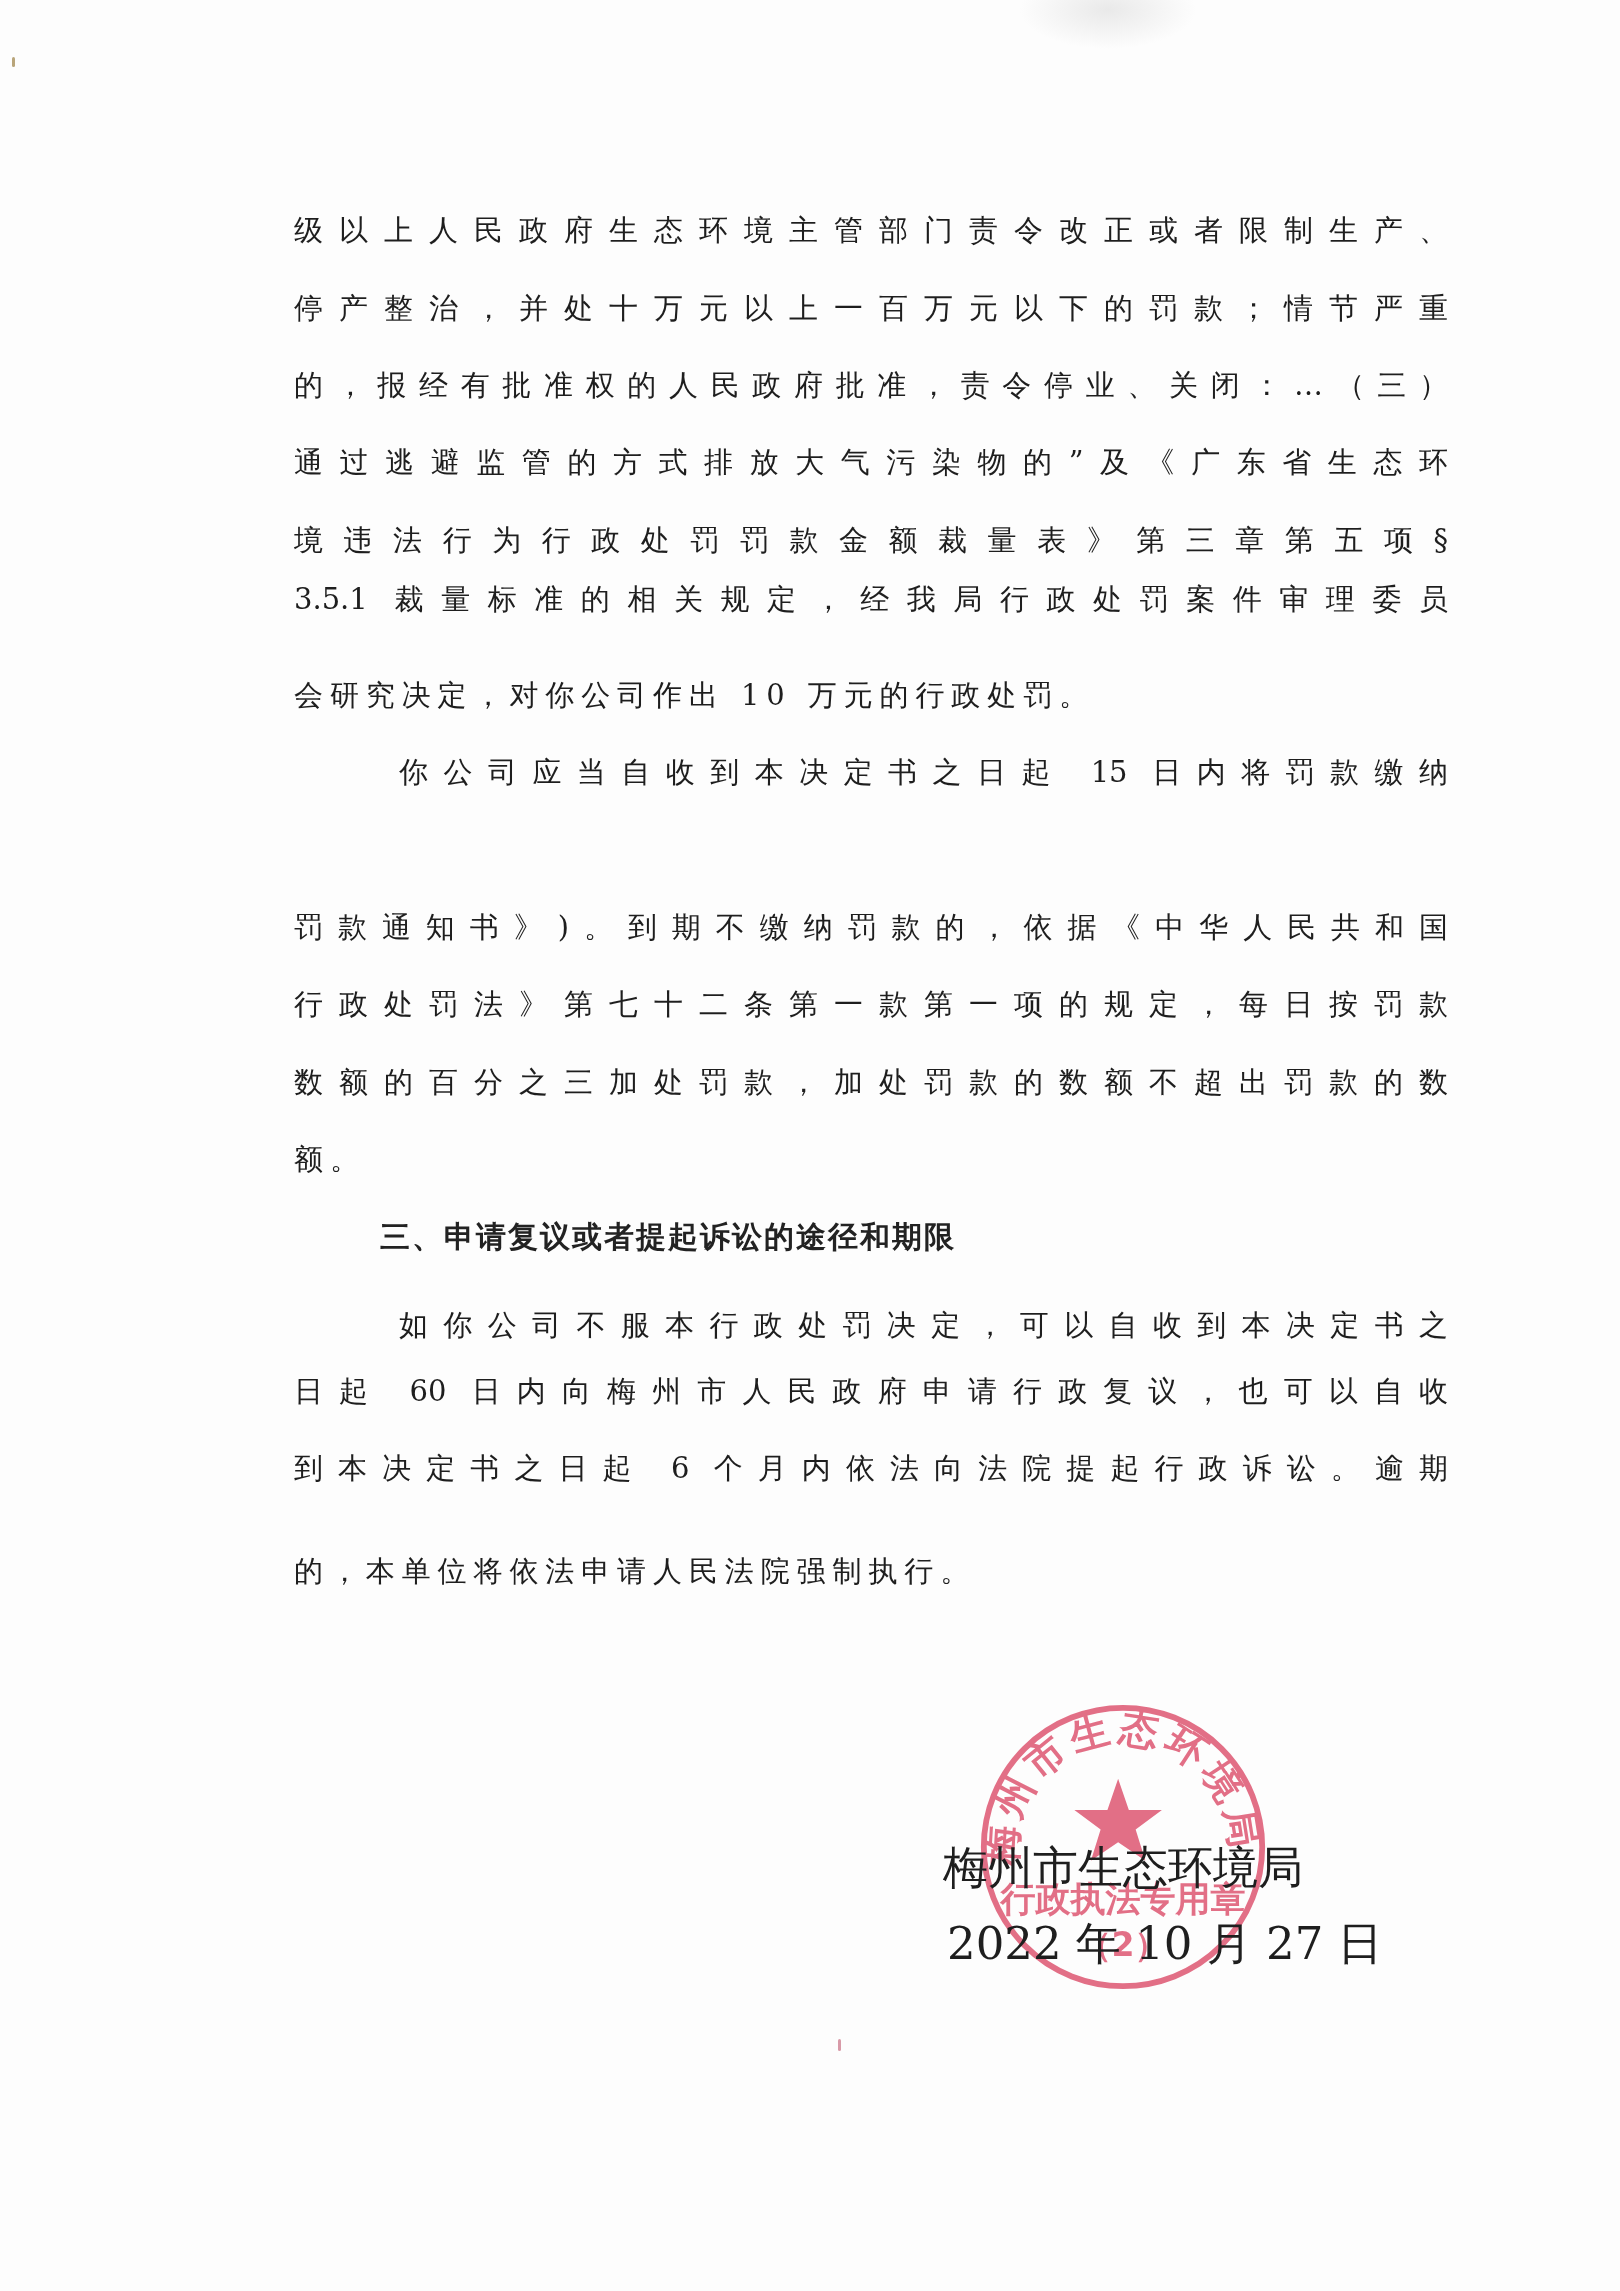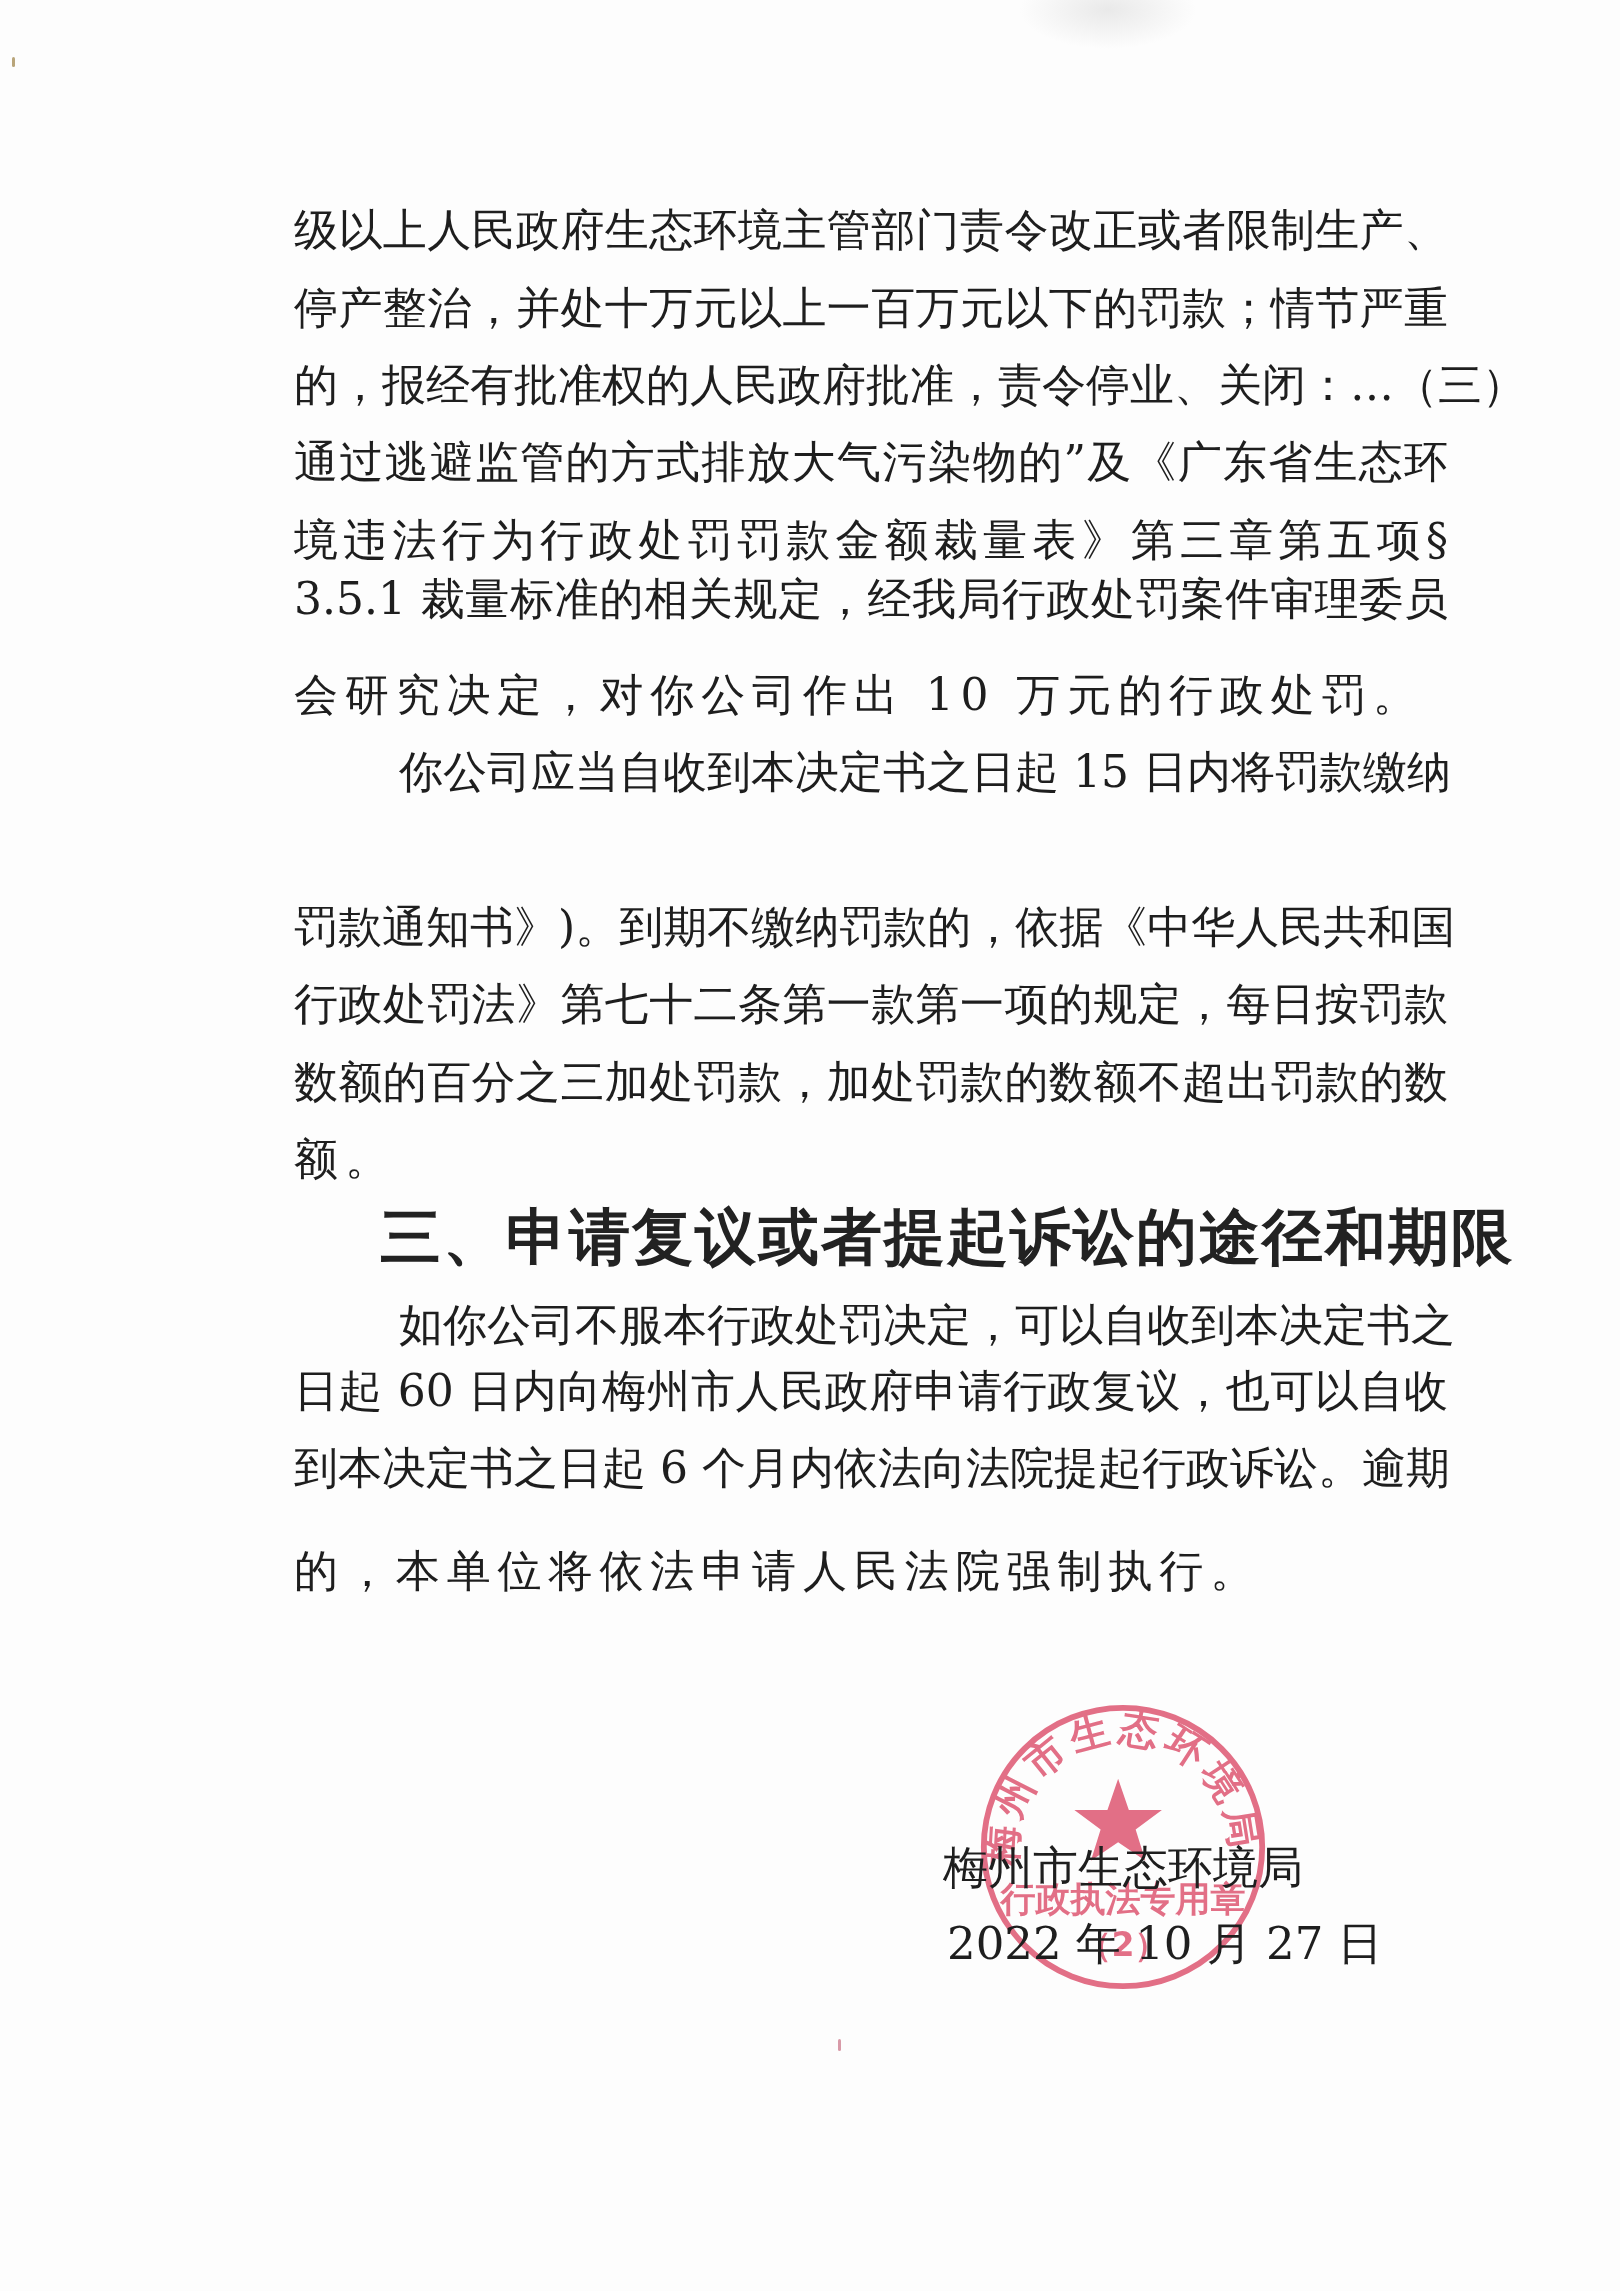--- a/index.html
+++ b/index.html
@@ -1,24 +1,24 @@
 <!DOCTYPE html>
 <html><head>
 <meta charset="utf-8">
 <style>
   html,body{margin:0;padding:0;}
   body{width:1620px;height:2292px;background:#fdfdfd;position:relative;overflow:hidden;
        font-family:"DejaVu Serif","Liberation Serif",serif;color:#1e1e1e;}
   .page{position:absolute;left:0;top:0;width:1620px;height:2292px;
         background:radial-gradient(ellipse 88px 39px at 1108px 9.8px,#e9e9e9 0%,rgba(255,255,255,0) 100%),#fdfdfd;}
-  .line{position:absolute;left:294px;width:1154px;height:78px;line-height:78px;font-size:44px;
+  .line{position:absolute;left:294px;width:1154px;height:78px;line-height:78px;font-size:29px;
         white-space:nowrap;text-align:justify;text-align-last:justify;}
   .line.last{text-align-last:left;letter-spacing:6.9px;}
   .line.indent{left:399px;width:1049px;}
-  .heading{position:absolute;left:380px;height:78px;line-height:78px;font-size:61px;
+  .heading{position:absolute;left:380px;height:78px;line-height:78px;font-size:30px;
            font-family:"DejaVu Sans","Liberation Sans",sans-serif;font-weight:bold;letter-spacing:2px;color:#222;}
   .sig{position:absolute;left:943px;width:355px;height:69px;line-height:69px;font-size:45px;
        white-space:nowrap;text-align-last:justify;text-align:justify;z-index:3;}
   .seal{position:absolute;left:977px;top:1701px;width:292px;height:292px;z-index:2;opacity:0.9;}
   .mark{position:absolute;background:#b9a57a;border-radius:2px;}
 </style>
 </head>
 <body>
 
 <div class="page">

